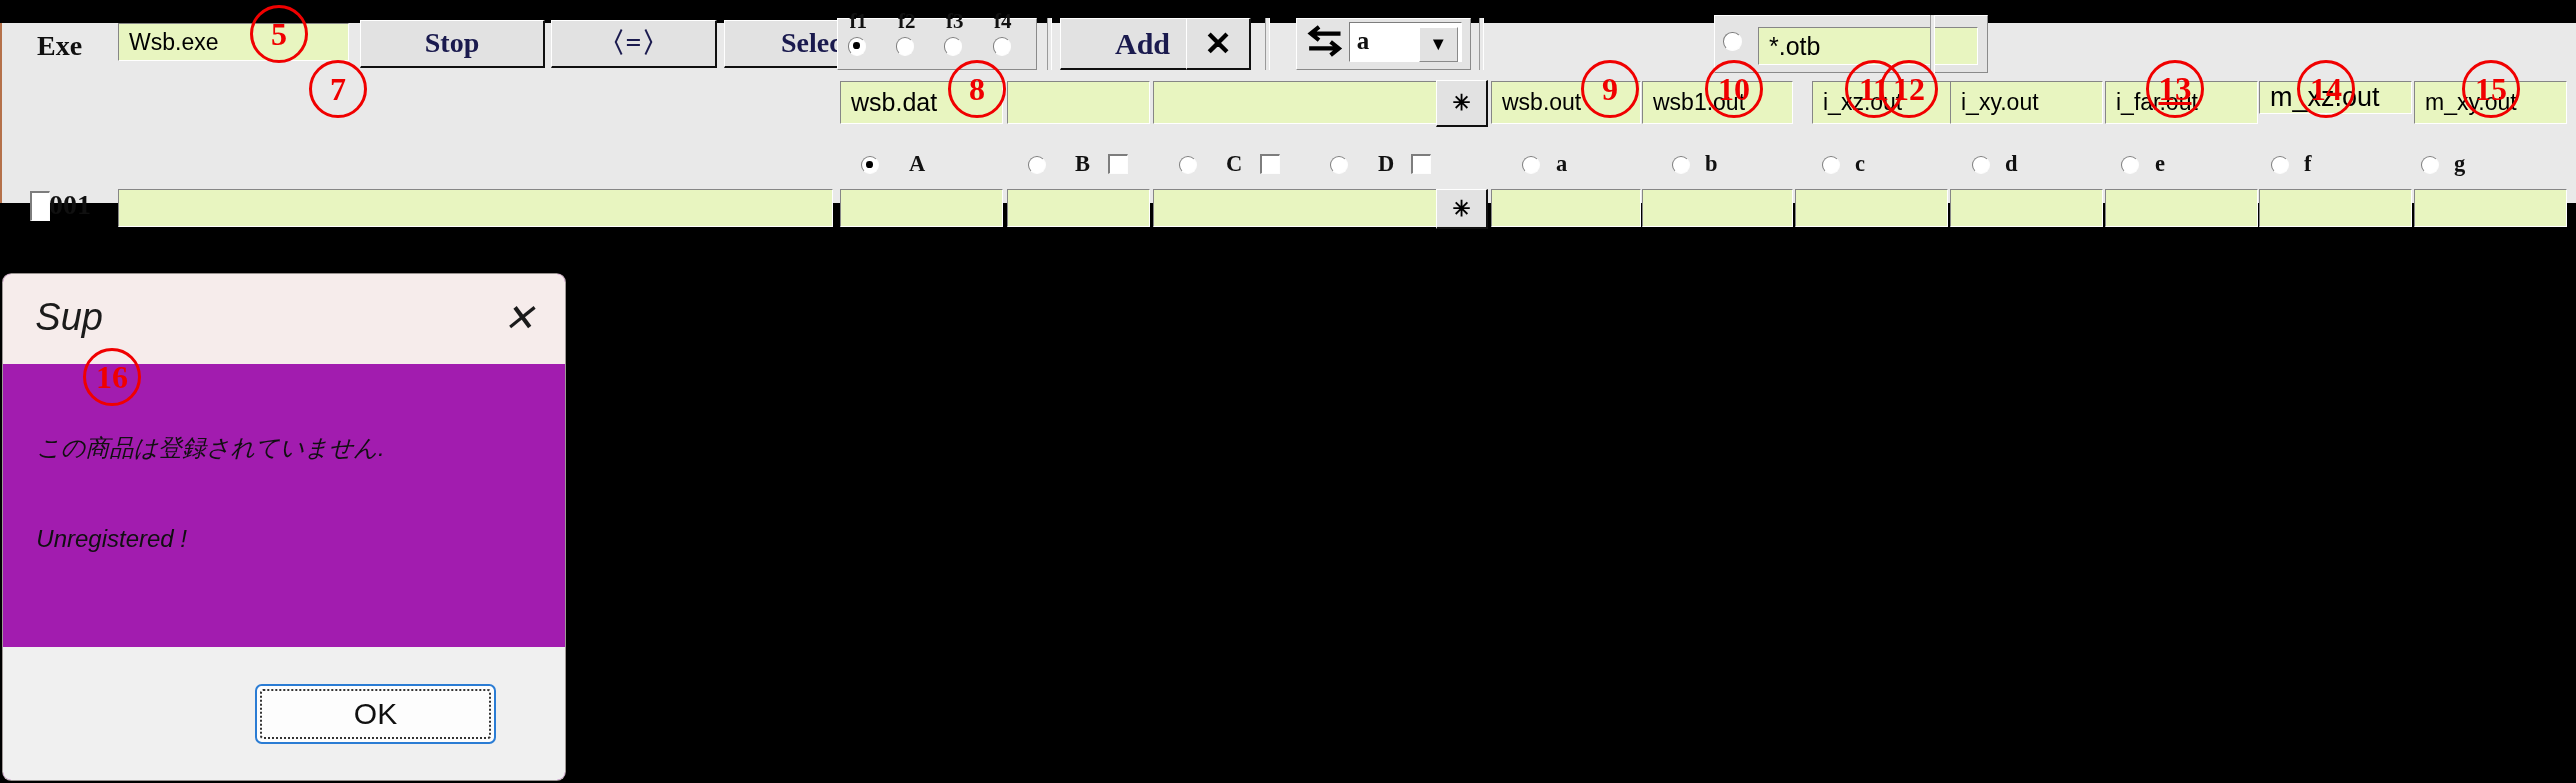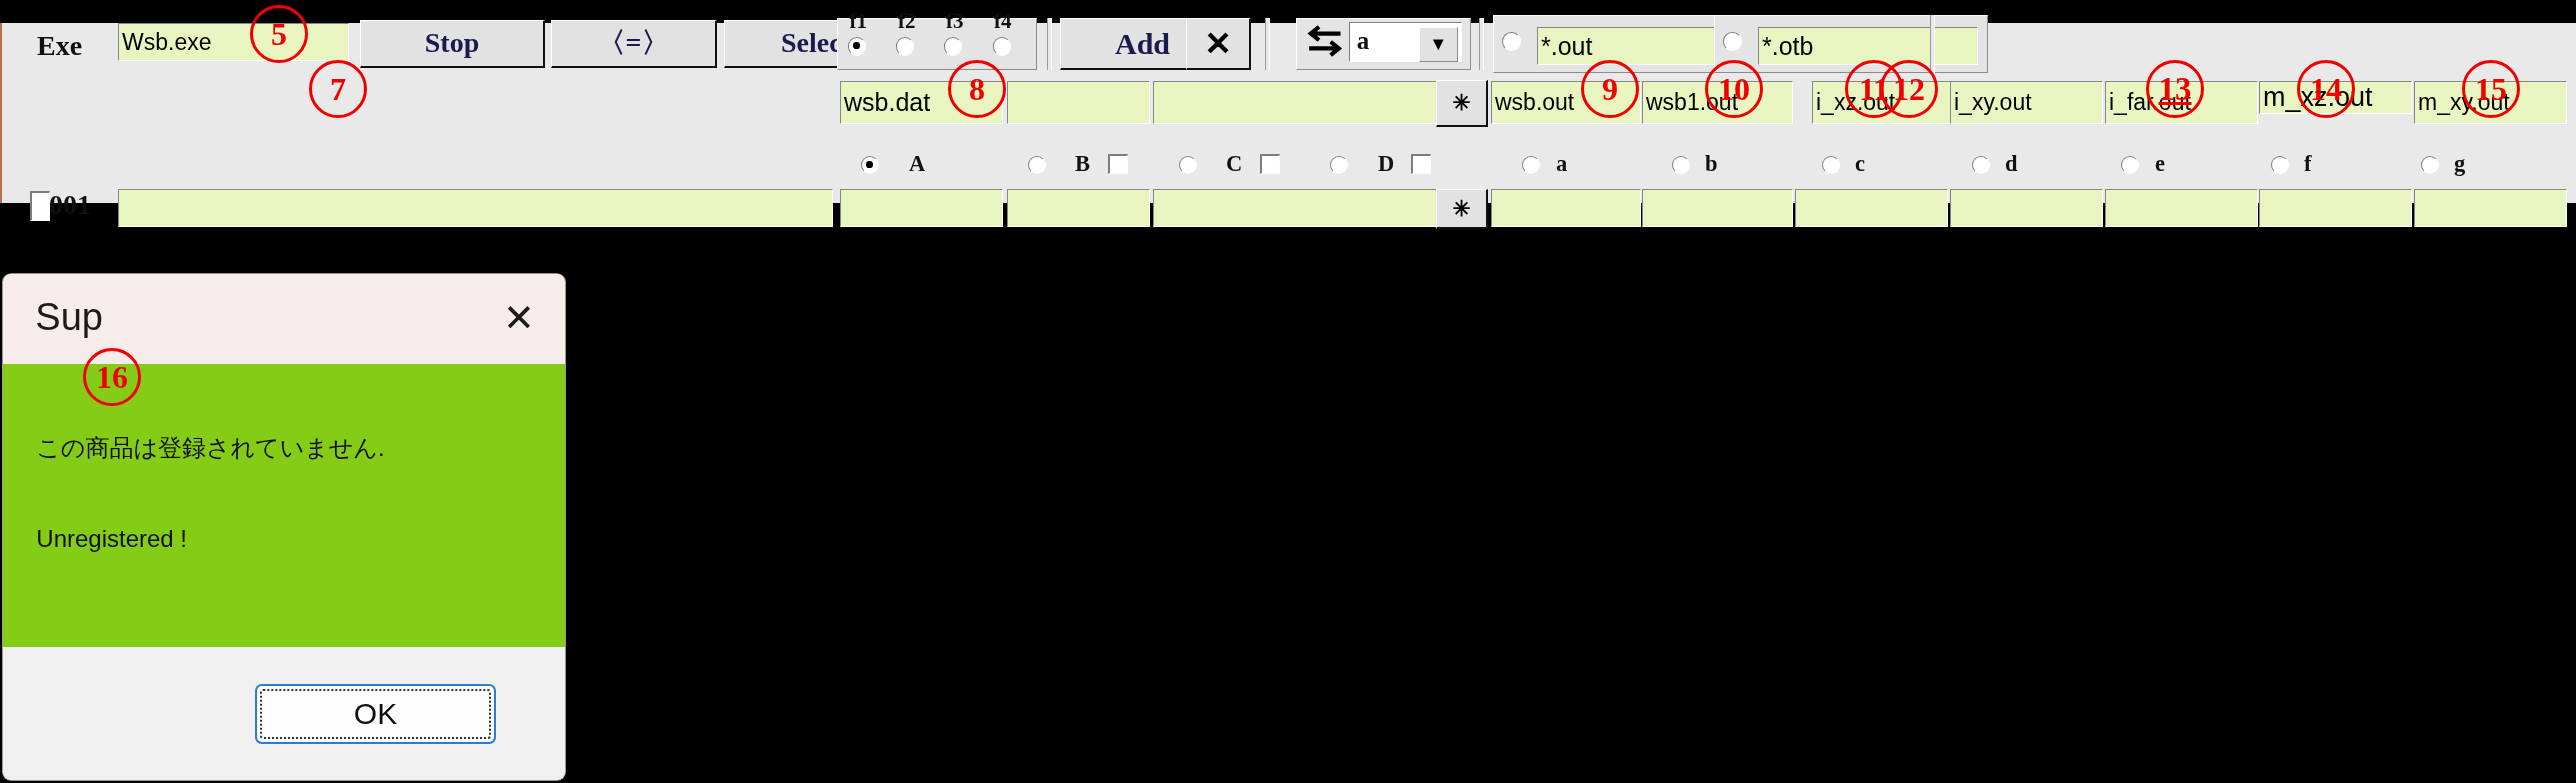--- a/index.html
+++ b/index.html
@@ -10,21 +10,21 @@
   #app-strip{position:absolute;left:0;top:23px;width:2576px;height:180px;
              background:#e9e9e9;border-left:2.5px solid #b5714a;box-sizing:border-box;}
 
   .lbl-bold{font-family:"Liberation Serif",serif;font-weight:bold;color:#101010;}
 
   
   .tf{position:absolute;background:#e8f5c0;box-sizing:border-box;
       border-top:1.7px solid #868686;border-left:1.7px solid #868686;
       border-right:1.7px solid #ffffff;border-bottom:1.7px solid #ffffff;
       font-family:"Liberation Sans",sans-serif;color:#000;
-      display:flex;align-items:center;padding-left:3px;overflow:hidden;white-space:nowrap;}
+      display:flex;align-items:center;padding-left:10px;overflow:hidden;white-space:nowrap;}
 
   
   .btn3d{position:absolute;background:#e2e2e2;box-sizing:border-box;
          border-top:1.7px solid #ffffff;border-left:1.7px solid #ffffff;
          border-right:2.5px solid #101010;border-bottom:2.5px solid #101010;
          display:flex;align-items:center;justify-content:center;
          font-family:"Liberation Serif",serif;font-weight:bold;color:#1a1a4e;}
 
   .panel{position:absolute;background:#e4e4e4;box-sizing:border-box;
          border-top:1.7px solid #ffffff;border-left:1.7px solid #ffffff;
@@ -51,23 +51,23 @@
         border-left:1.7px solid #9a9a9a;border-right:1.7px solid #ffffff;}
 
   
   .anno{position:absolute;border:3.3px solid #f00000;border-radius:50%;
         color:#f00000;font-family:"Liberation Serif",serif;font-weight:bold;
         display:flex;align-items:center;justify-content:center;
         background:transparent;z-index:40;}
 
   
   #dlg{position:absolute;left:3.3px;top:274px;width:562px;height:506px;
-       background:#84cc16;border-radius:8.3px;
+       background:#a21caf;border-radius:8.3px;
        box-shadow:0 0 0 0.8px #c8c0bd, 5px 5px 11.6px rgba(0,0,0,.35);
-       overflow:hidden;z-index:30;}
+       overflow:hidden;z-index:30;font-style:italic;}
   #dlg-title{height:90px;background:#f6eceb;position:relative;}
   #dlg-title .t{position:absolute;left:32px;top:21.6px;font-size:38px;color:#1b1b1b;
                 font-family:"Liberation Sans",sans-serif;}
   #dlg-close{position:absolute;right:23px;top:20px;width:47px;height:47px;
              display:flex;align-items:center;justify-content:center;
              font-size:38px;color:#1b1b1b;font-family:"Liberation Sans",sans-serif;
              cursor:pointer;}
   .dlg-msg{position:absolute;left:33px;font-size:24px;color:#101010;
            font-family:"Liberation Sans",sans-serif;white-space:nowrap;}
   #dlg-footer{position:absolute;left:0;bottom:0;width:562px;height:133px;background:#f0f0f0;}
@@ -129,24 +129,20 @@
                    font-family:'Liberation Serif',serif;color:#111;">a</span>
       <span style="position:absolute;right:3.3px;top:3.3px;width:37px;height:33px;background:#e2e2e2;
                    border-top:1.7px solid #fff;border-left:1.7px solid #fff;
                    border-right:1.7px solid #8a8a8a;border-bottom:1.7px solid #8a8a8a;
                    display:flex;align-items:center;justify-content:center;font-size:18.3px;color:#000;">▼</span>
     </div>
   </div>
 
   <div class="vsep" style="left:1477px;top:-5px;height:52px;"></div>
 
-  <div class="panel" style="left:1491px;top:-8.3px;width:274px;height:58px;">
-    <div class="radio" style="left:8.3px;top:16.6px;"></div>
-    <div class="tf" style="left:43px;top:11.6px;width:220px;height:38px;font-size:25px;">*.out</div>
-  </div>
 
   <div class="panel" style="left:1712px;top:-8.3px;width:274px;height:58px;">
     <div class="radio" style="left:8.3px;top:16.6px;"></div>
     <div class="tf" style="left:43px;top:11.6px;width:220px;height:38px;font-size:25px;">*.otb</div>
   </div>
 
   <div class="vsep" style="left:1928px;top:-8.3px;height:58px;"></div>
 
   <div class="tf" style="left:838px;top:58px;width:163px;height:43px;font-size:25px;">wsb.dat</div>
   <div class="tf" style="left:1005px;top:58px;width:143px;height:43px;"></div>

